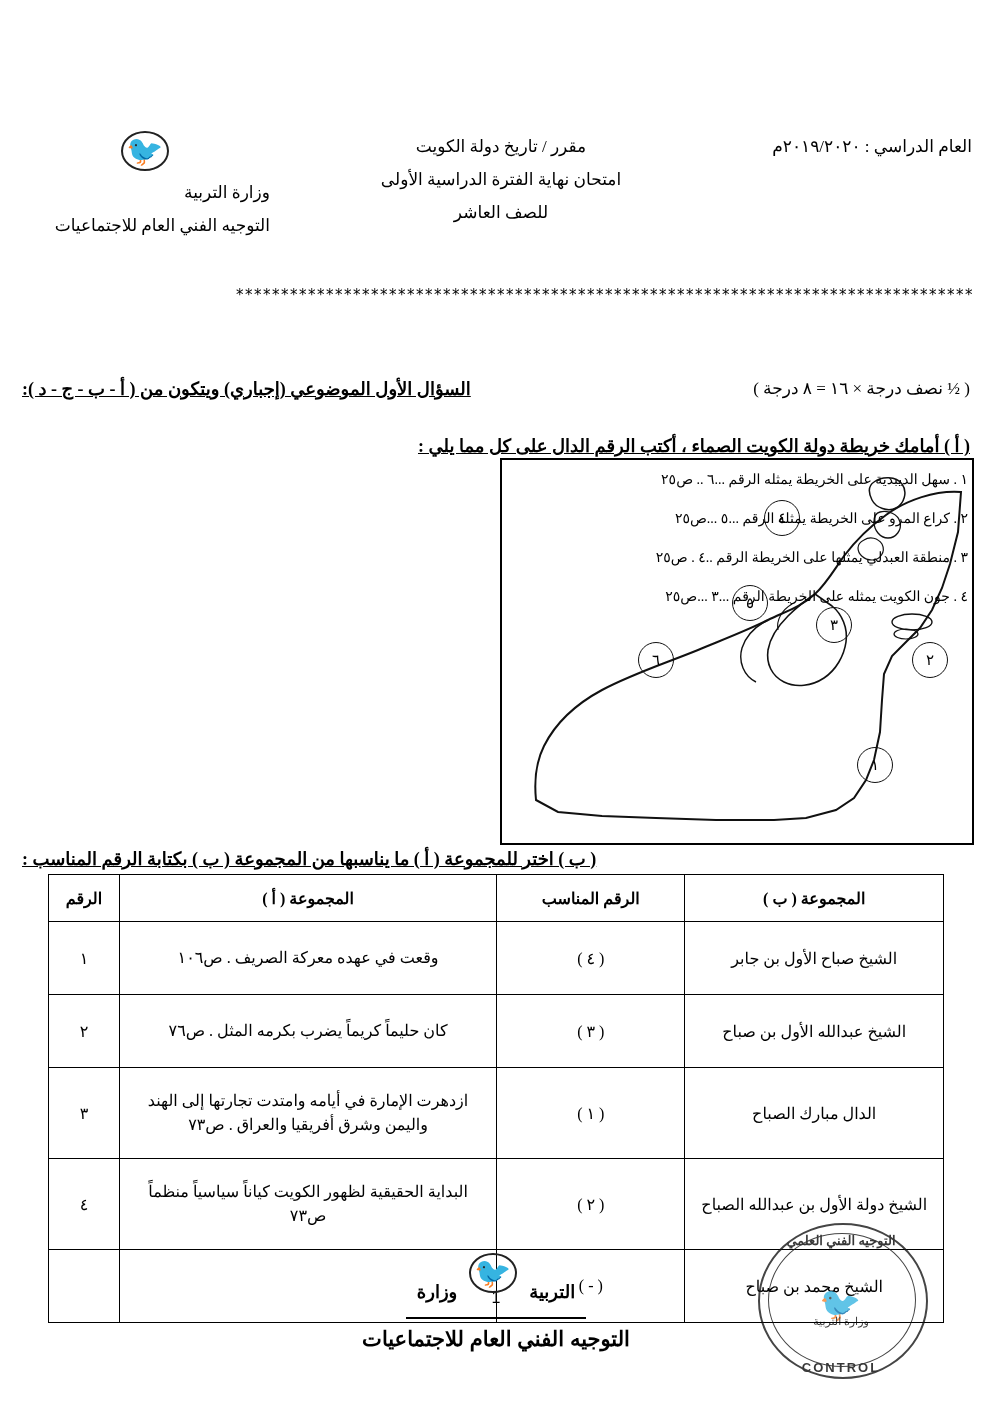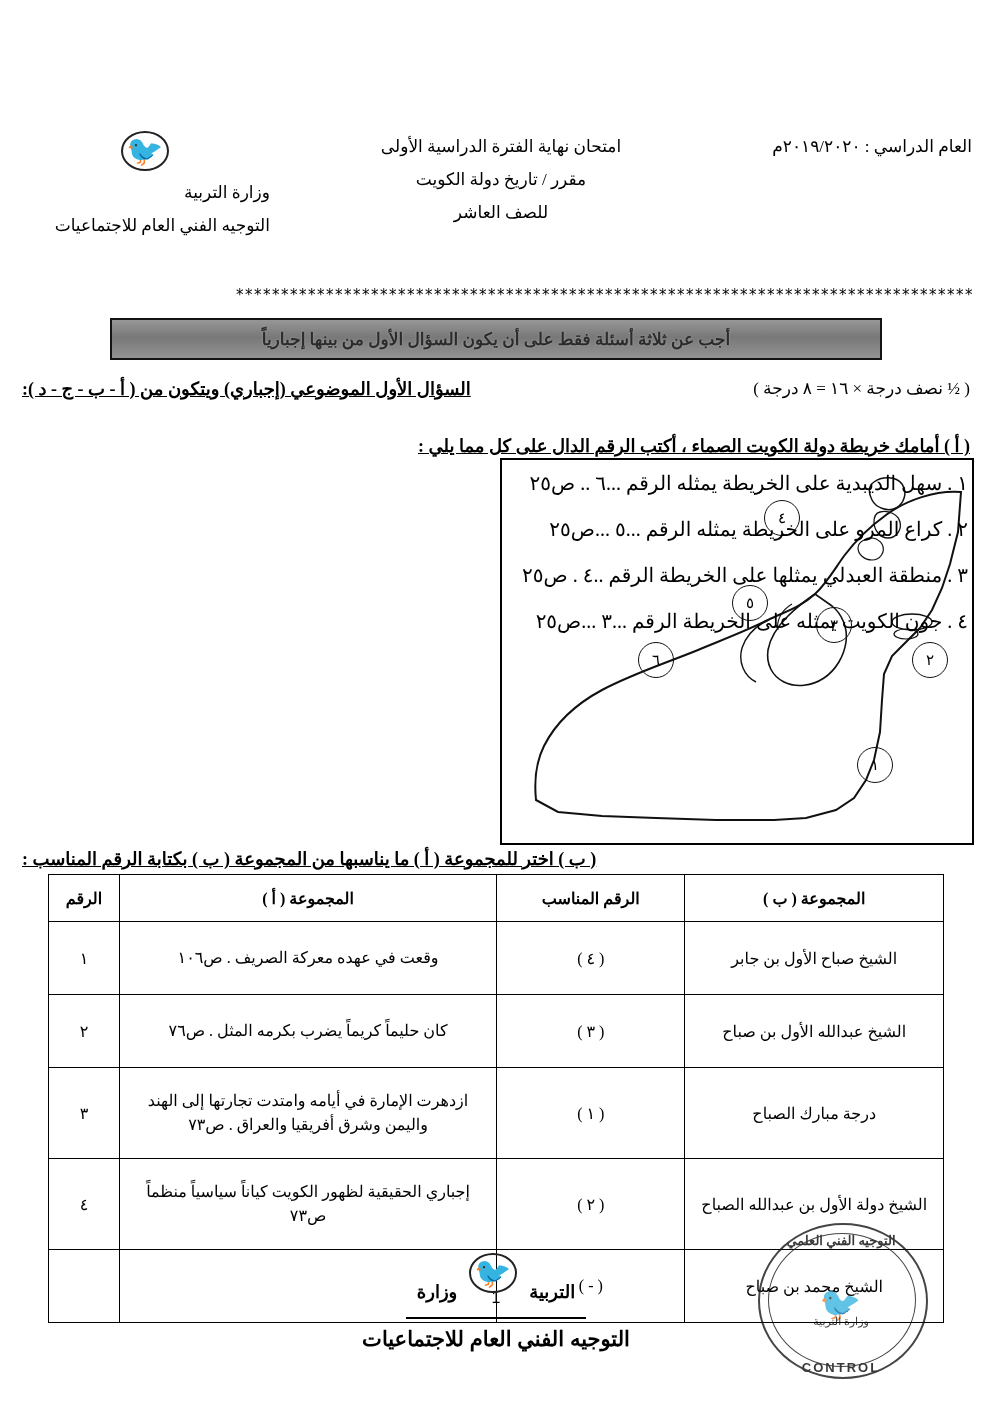--- a/index.html
+++ b/index.html
@@ -112,21 +112,21 @@
     display: flex; align-items: center; justify-content: center;
     font-size: 15px;
     background: transparent;
   }
 
   
   .items {
     position: absolute;
     top: 472px; right: 24px;
     width: 450px;
-    font-size: 20px;
+    font-size: 14px;
     line-height: 1.15;
   }
   .items .it { margin-bottom: 23px; }
 
   
   .partb {
     position: absolute;
     top: 848px; left: 22px; right: 22px;
     text-align: left;
     font-size: 18px;
@@ -220,33 +220,32 @@
     <div class="hdr-col right">
       <div class="emblem">
         <div class="ring"></div>
         <div class="falcon">🐦</div>
       </div>
       <div>وزارة التربية</div>
       <div>التوجيه الفني العام للاجتماعيات</div>
     </div>
 
     <div class="hdr-col mid">
+      <div>مقرر / تاريخ دولة الكويت</div>
       <div>امتحان نهاية الفترة الدراسية الأولى</div>
-      <div>مقرر / تاريخ دولة الكويت</div>
       <div>للصف العاشر</div>
     </div>
 
     <div class="hdr-col left">
       <div>العام الدراسي : ٢٠١٩/٢٠٢٠م</div>
     </div>
   </div>
 
   <div class="stars">**********************************************************************************</div>
 
-  <div class="banner">أجب عن ثلاثة أسئلة فقط على أن يكون السؤال الأول من بينها إجبارياً</div>
 
   <div class="q1row">
     <div class="q1title">السؤال الأول الموضوعي (إجباري) ويتكون من ( أ - ب - ج - د ):</div>
     <div class="q1marks">( ½ نصف درجة × ١٦ = ٨ درجة )</div>
   </div>
 
   <div class="parta">( أ ) أمامك خريطة دولة الكويت الصماء ، أكتب الرقم الدال على كل مما يلي :</div>
 
   <div class="mapbox">
     <svg width="466" height="379" viewBox="0 0 466 379">
@@ -309,29 +308,29 @@
         <td class="ga">وقعت في عهده معركة الصريف . ص١٠٦</td>
         <td class="num">١</td>
       </tr>
       <tr class="r2">
         <td class="gb">الشيخ عبدالله الأول بن صباح</td>
         <td class="pick">( ٣ )</td>
         <td class="ga">كان حليماً كريماً يضرب بكرمه المثل . ص٧٦</td>
         <td class="num">٢</td>
       </tr>
       <tr class="r3">
-        <td class="gb">درجة مبارك الصباح</td>
+        <td class="gb">الدال مبارك الصباح</td>
         <td class="pick">( ١ )</td>
         <td class="ga">ازدهرت الإمارة في أيامه وامتدت تجارتها إلى الهند واليمن وشرق أفريقيا والعراق . ص٧٣</td>
         <td class="num">٣</td>
       </tr>
       <tr class="r4">
         <td class="gb">الشيخ دولة الأول بن عبدالله الصباح</td>
         <td class="pick">( ٢ )</td>
-        <td class="ga">إجباري الحقيقية لظهور الكويت كياناً سياسياً منظماً ص٧٣</td>
+        <td class="ga">البداية الحقيقية لظهور الكويت كياناً سياسياً منظماً ص٧٣</td>
         <td class="num">٤</td>
       </tr>
       <tr class="r5">
         <td class="gb">الشيخ محمد بن صباح</td>
         <td class="pick">( - )</td>
         <td class="ga"></td>
         <td class="num"></td>
       </tr>
     </tbody>
   </table>

